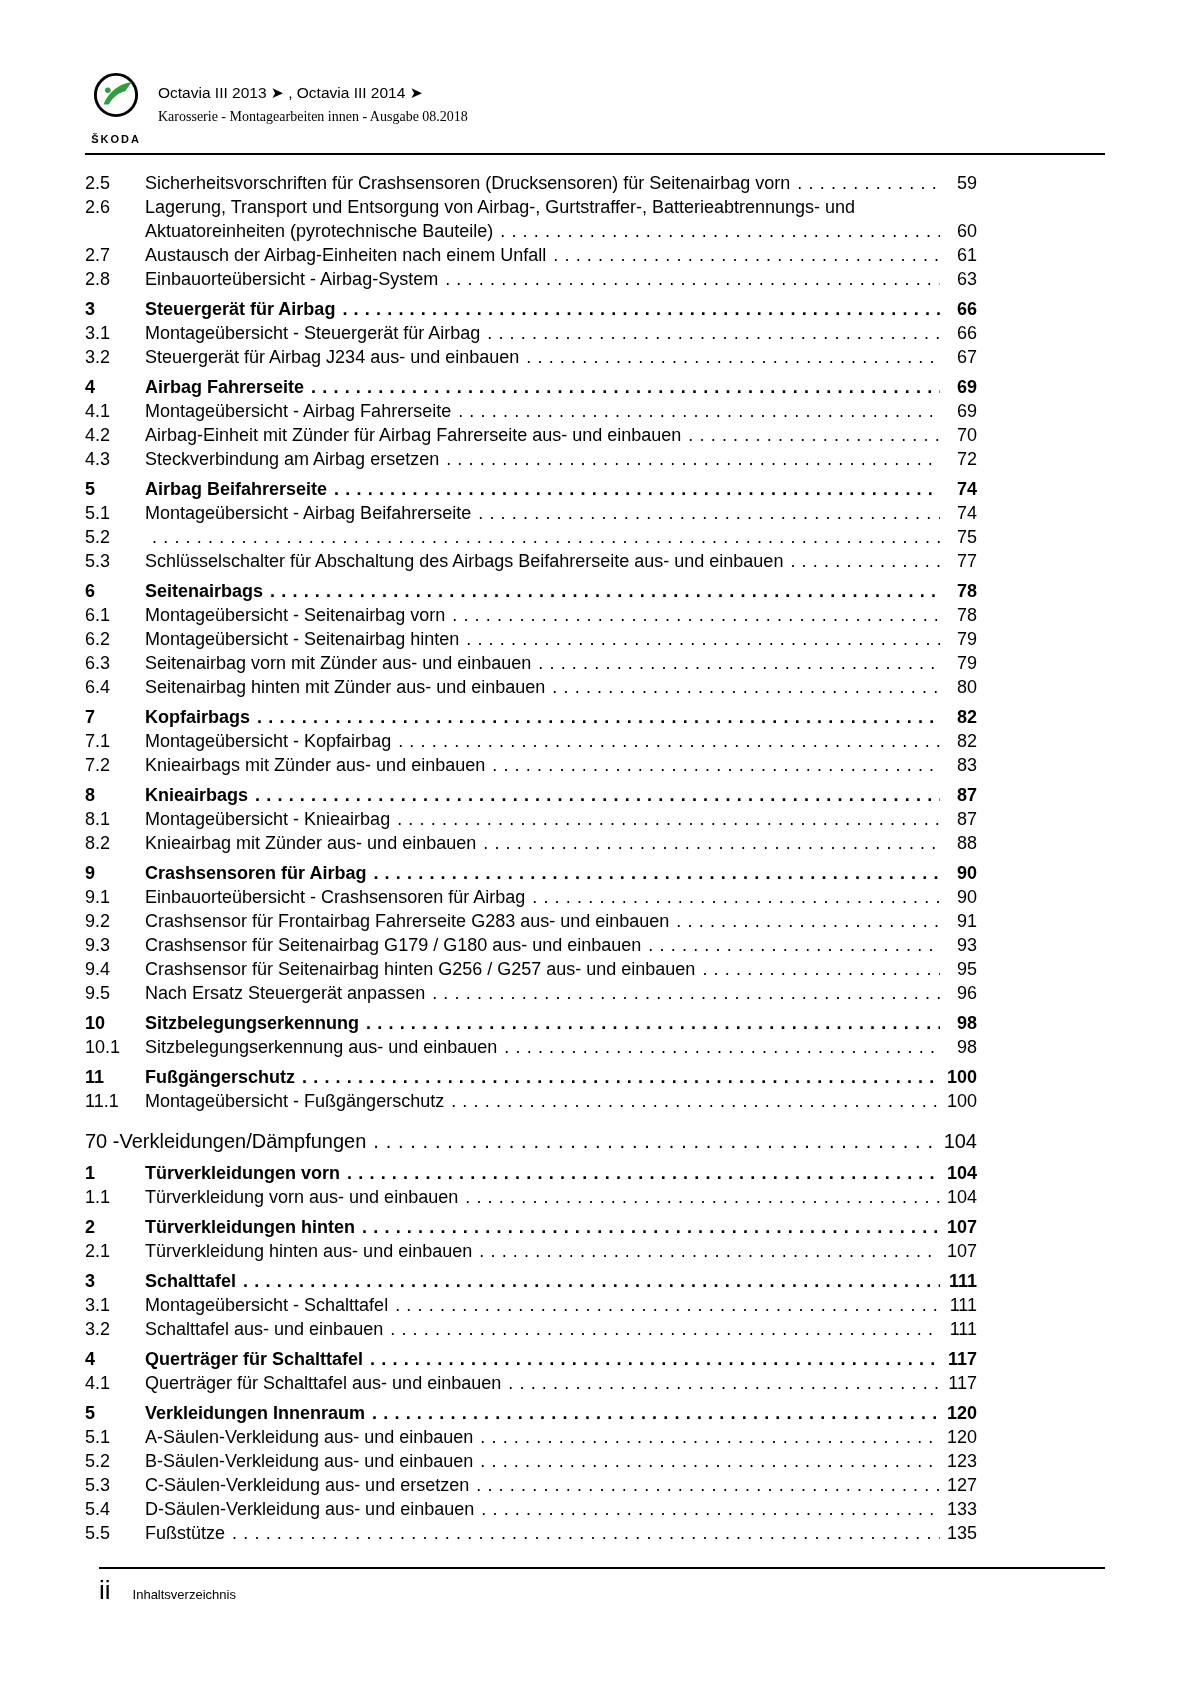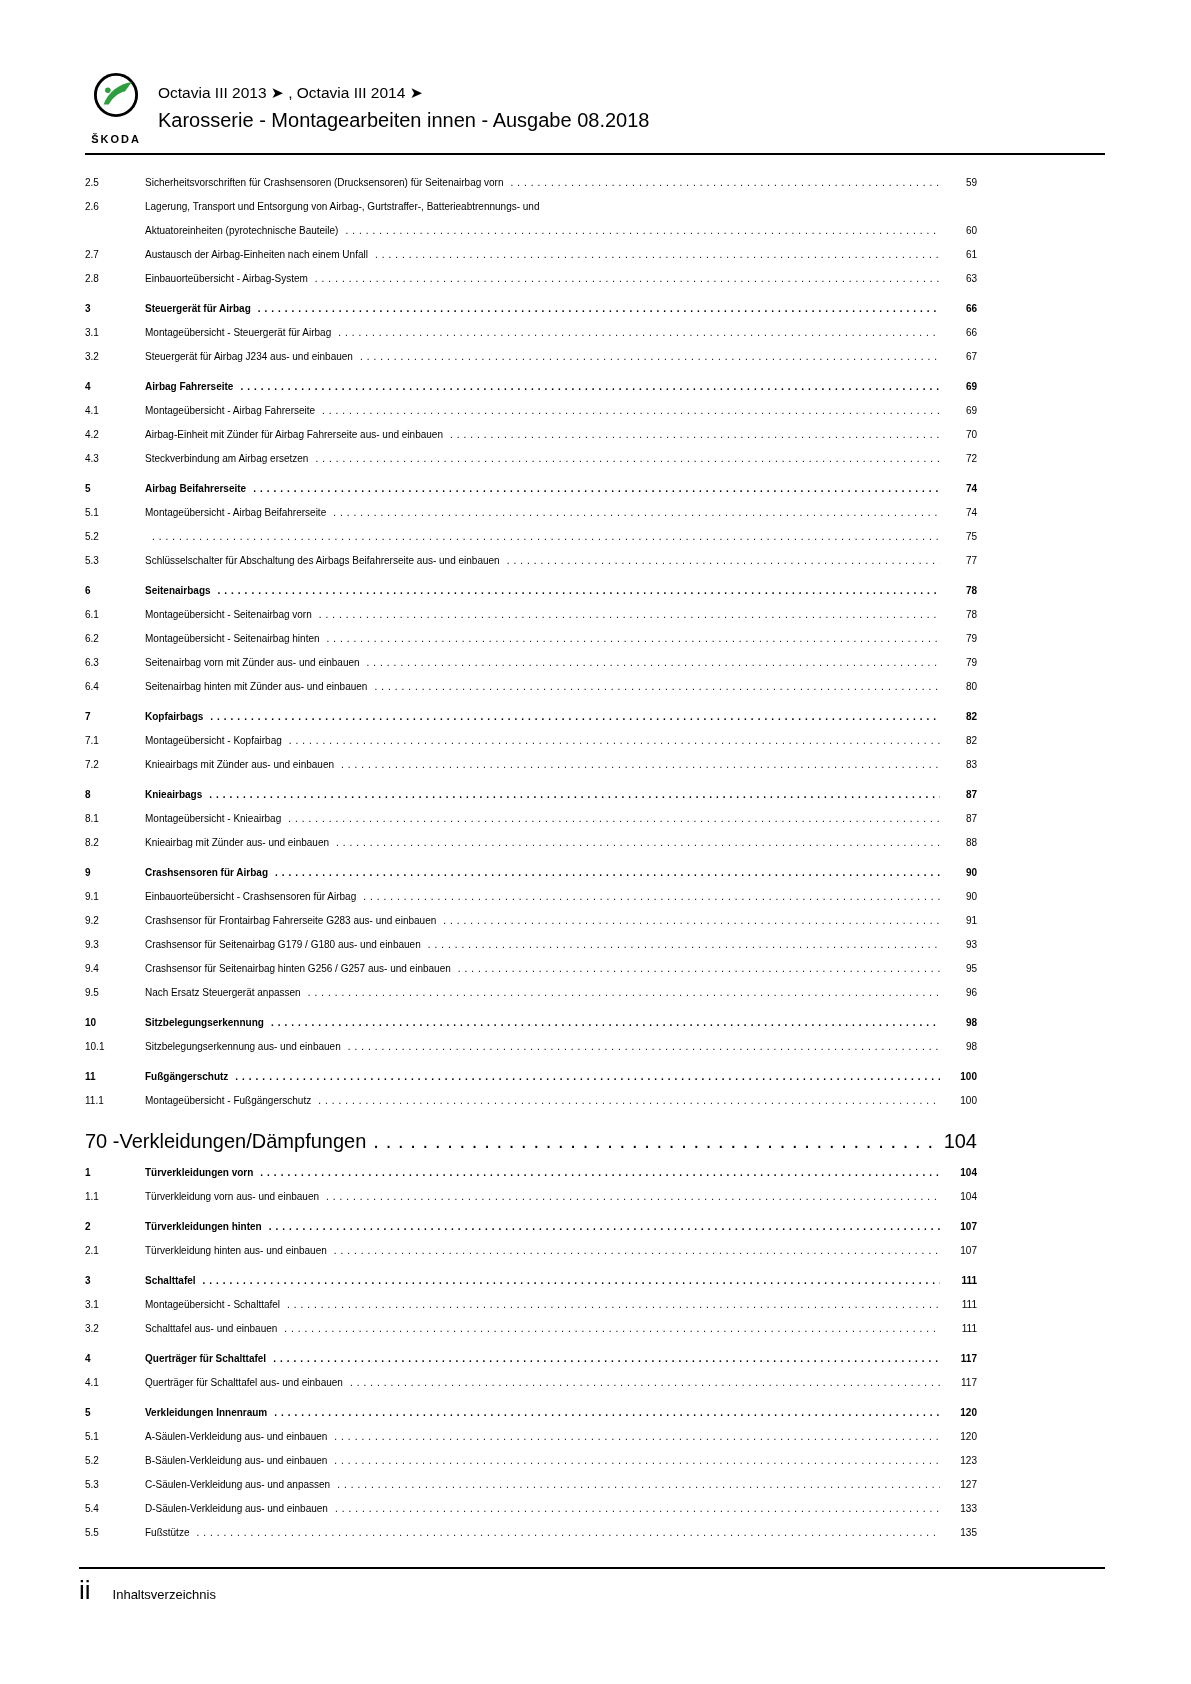--- a/index.html
+++ b/index.html
@@ -16,50 +16,50 @@
     overflow: hidden;
   }
 
   
   .doc-header { display: flex; align-items: flex-start; }
   .logo-block { width: 62px; text-align: center; flex: 0 0 auto; }
   .logo-block svg { display: block; margin: 0 auto; }
   .brand { font-size: 11px; font-weight: bold; letter-spacing: 2px; margin-top: 15px; }
   .header-text { margin-left: 11px; padding-top: 12px; }
   .models { font-size: 15.5px; margin-bottom: 7px; }
-  .doc-title { font-size: 20px; }
+  .doc-title { font-size: 14px; font-family: Liberation Serif, serif; }
 
   .rule { border: none; border-top: 2px solid #000; height: 0; }
   .top-rule { margin-top: 8px; }
 
   
   .toc { width: 892px; margin-top: 16px; }
   .toc-entry { font-weight: normal; }
   .toc-entry.bold { font-weight: bold; margin-top: 6px; }
   .toc-entry.chapter { font-size: 20px; margin: 15px 0 6px; }
 
-  .toc-line { display: flex; align-items: baseline; font-size: 10px; line-height: 24px; }
+  .toc-line { display: flex; align-items: baseline; font-size: 18px; line-height: 24px; }
   .toc-entry.chapter .toc-line { font-size: 20px; line-height: 27px; }
 
   .toc-num { flex: 0 0 60px; }
   .toc-entry.chapter .toc-num { flex: 0 0 auto; }
   .toc-title { flex: 0 1 auto; white-space: nowrap; }
   .toc-leader {
     flex: 1 1 0;
     min-width: 0;
     overflow: hidden;
     white-space: nowrap;
     letter-spacing: 0.6px;
     margin: 0 7px;
   }
   .toc-fill { flex: 1 1 0; }
   .toc-page { flex: 0 0 auto; min-width: 30px; text-align: right; }
 
   
-  .doc-footer { position: absolute; left: 79px; right: 86px; bottom: 80px; }
+  .doc-footer { position: absolute; left: 99px; right: 86px; bottom: 80px; }
   .footer-line { display: flex; align-items: baseline; margin-top: 7px; }
   .folio { font-size: 26px; line-height: 28px; }
   .footer-label { font-size: 13px; margin-left: 22px; }
 </style>
 </head>
 <body>
 
 <div class="page">
 
   <header class="doc-header">
@@ -472,21 +472,21 @@
         <div class="toc-line">
           <span class="toc-num">5.2</span>
           <span class="toc-title">B-Säulen-Verkleidung aus- und einbauen</span>
           <span class="toc-leader">. . . . . . . . . . . . . . . . . . . . . . . . . . . . . . . . . . . . . . . . . . . . . . . . . . . . . . . . . . . . . . . . . . . . . . . . . . . . . . . . . . . . . . . . . . . . . . . . . . . . . . . . . . . . . . . . . . . . . . . . . . . . . . . . . . . . . . . . . . . . . . . . . . . . . . . . . . . . . . . . . . . . . . . . . . . . . . . . . . . . . . . . . . . . . . . . . . . . . . . . . . . . . . . . . . . . . . . . . . . . </span>
           <span class="toc-page">123</span>
         </div>
       </div>
       <div class="toc-entry">
         <div class="toc-line">
           <span class="toc-num">5.3</span>
-          <span class="toc-title">C-Säulen-Verkleidung aus- und anpassen</span>
+          <span class="toc-title">C-Säulen-Verkleidung aus- und ersetzen</span>
           <span class="toc-leader">. . . . . . . . . . . . . . . . . . . . . . . . . . . . . . . . . . . . . . . . . . . . . . . . . . . . . . . . . . . . . . . . . . . . . . . . . . . . . . . . . . . . . . . . . . . . . . . . . . . . . . . . . . . . . . . . . . . . . . . . . . . . . . . . . . . . . . . . . . . . . . . . . . . . . . . . . . . . . . . . . . . . . . . . . . . . . . . . . . . . . . . . . . . . . . . . . . . . . . . . . . . . . . . . . . . . . . . . . . . . </span>
           <span class="toc-page">127</span>
         </div>
       </div>
       <div class="toc-entry">
         <div class="toc-line">
           <span class="toc-num">5.4</span>
           <span class="toc-title">D-Säulen-Verkleidung aus- und einbauen</span>
           <span class="toc-leader">. . . . . . . . . . . . . . . . . . . . . . . . . . . . . . . . . . . . . . . . . . . . . . . . . . . . . . . . . . . . . . . . . . . . . . . . . . . . . . . . . . . . . . . . . . . . . . . . . . . . . . . . . . . . . . . . . . . . . . . . . . . . . . . . . . . . . . . . . . . . . . . . . . . . . . . . . . . . . . . . . . . . . . . . . . . . . . . . . . . . . . . . . . . . . . . . . . . . . . . . . . . . . . . . . . . . . . . . . . . . </span>
           <span class="toc-page">133</span>

